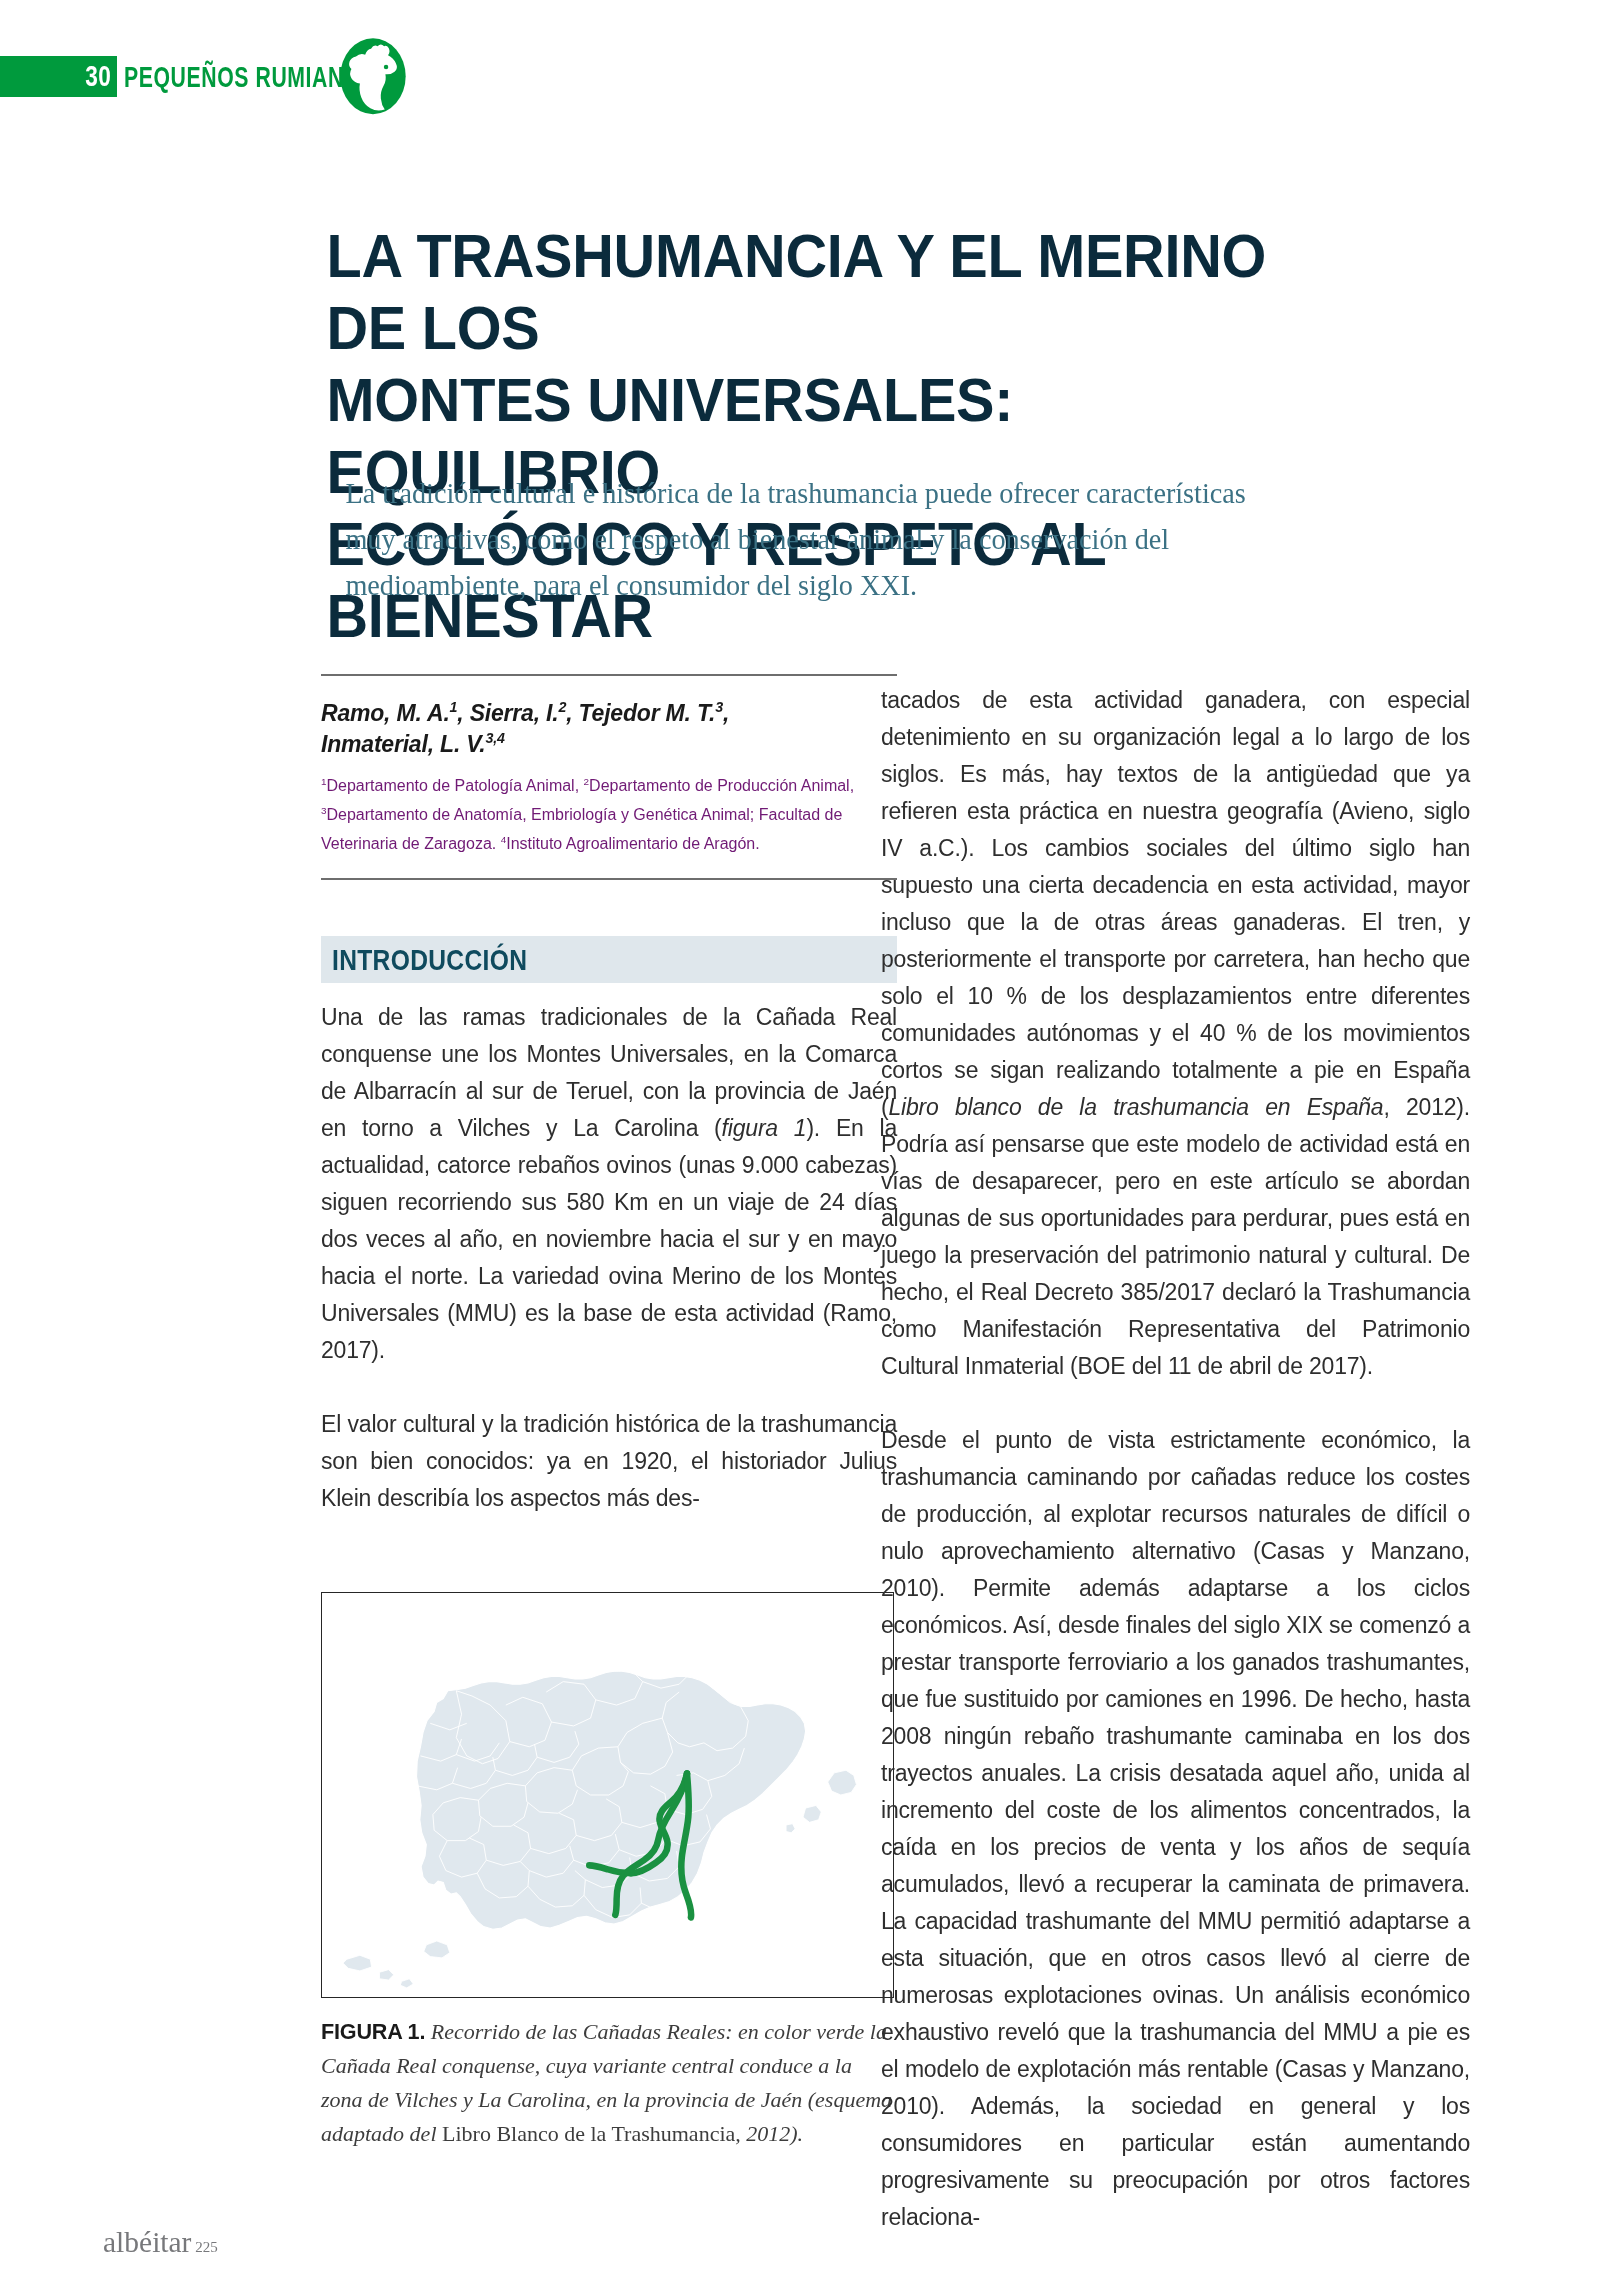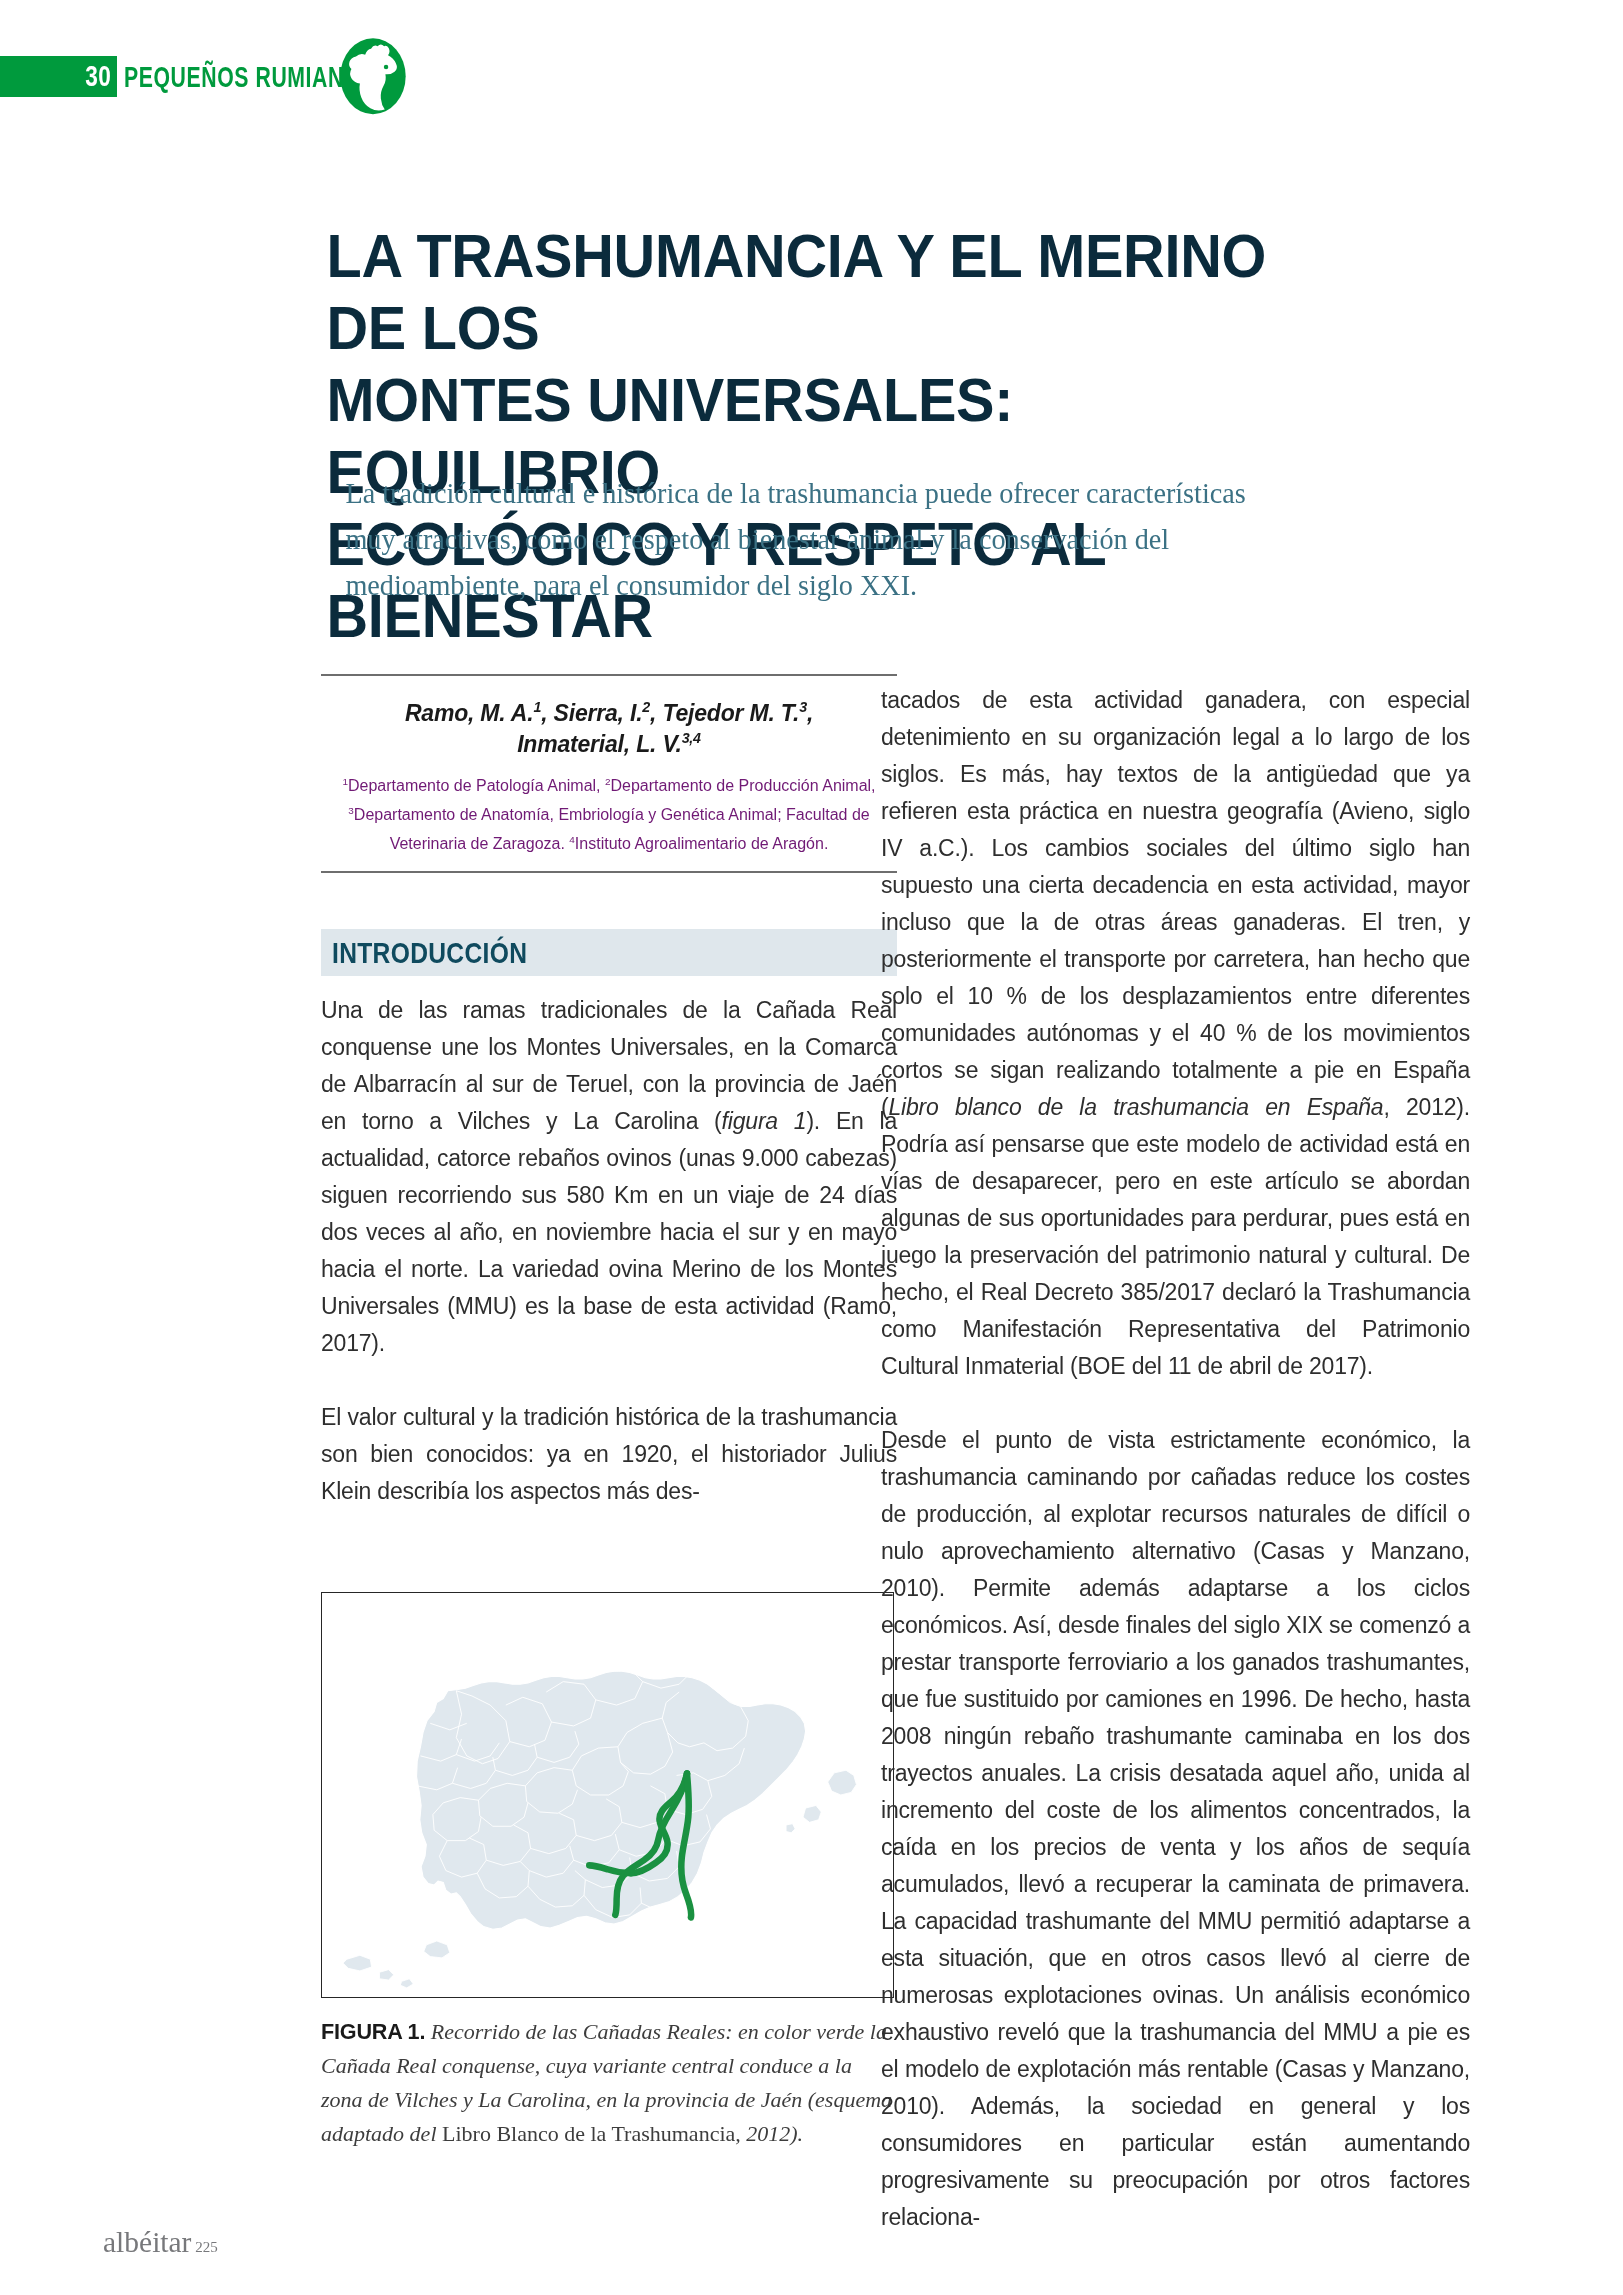--- a/index.html
+++ b/index.html
@@ -110,22 +110,21 @@
     width: 589px;
   }
 
   .rule {
     width: 100%;
     height: 2px;
     background: #6e6e6e;
   }
 
   .author-block {
-    padding: 22px 0 13px 0;
-    text-align: center;
+    padding: 22px 0 20px 0;
   }
   .author-names {
     color: #1a1a1a;
     font-family: "Liberation Sans", sans-serif;
     font-weight: 700;
     font-style: italic;
     font-size: 23px;
     line-height: 31px;
     letter-spacing: -0.2px;
   }

